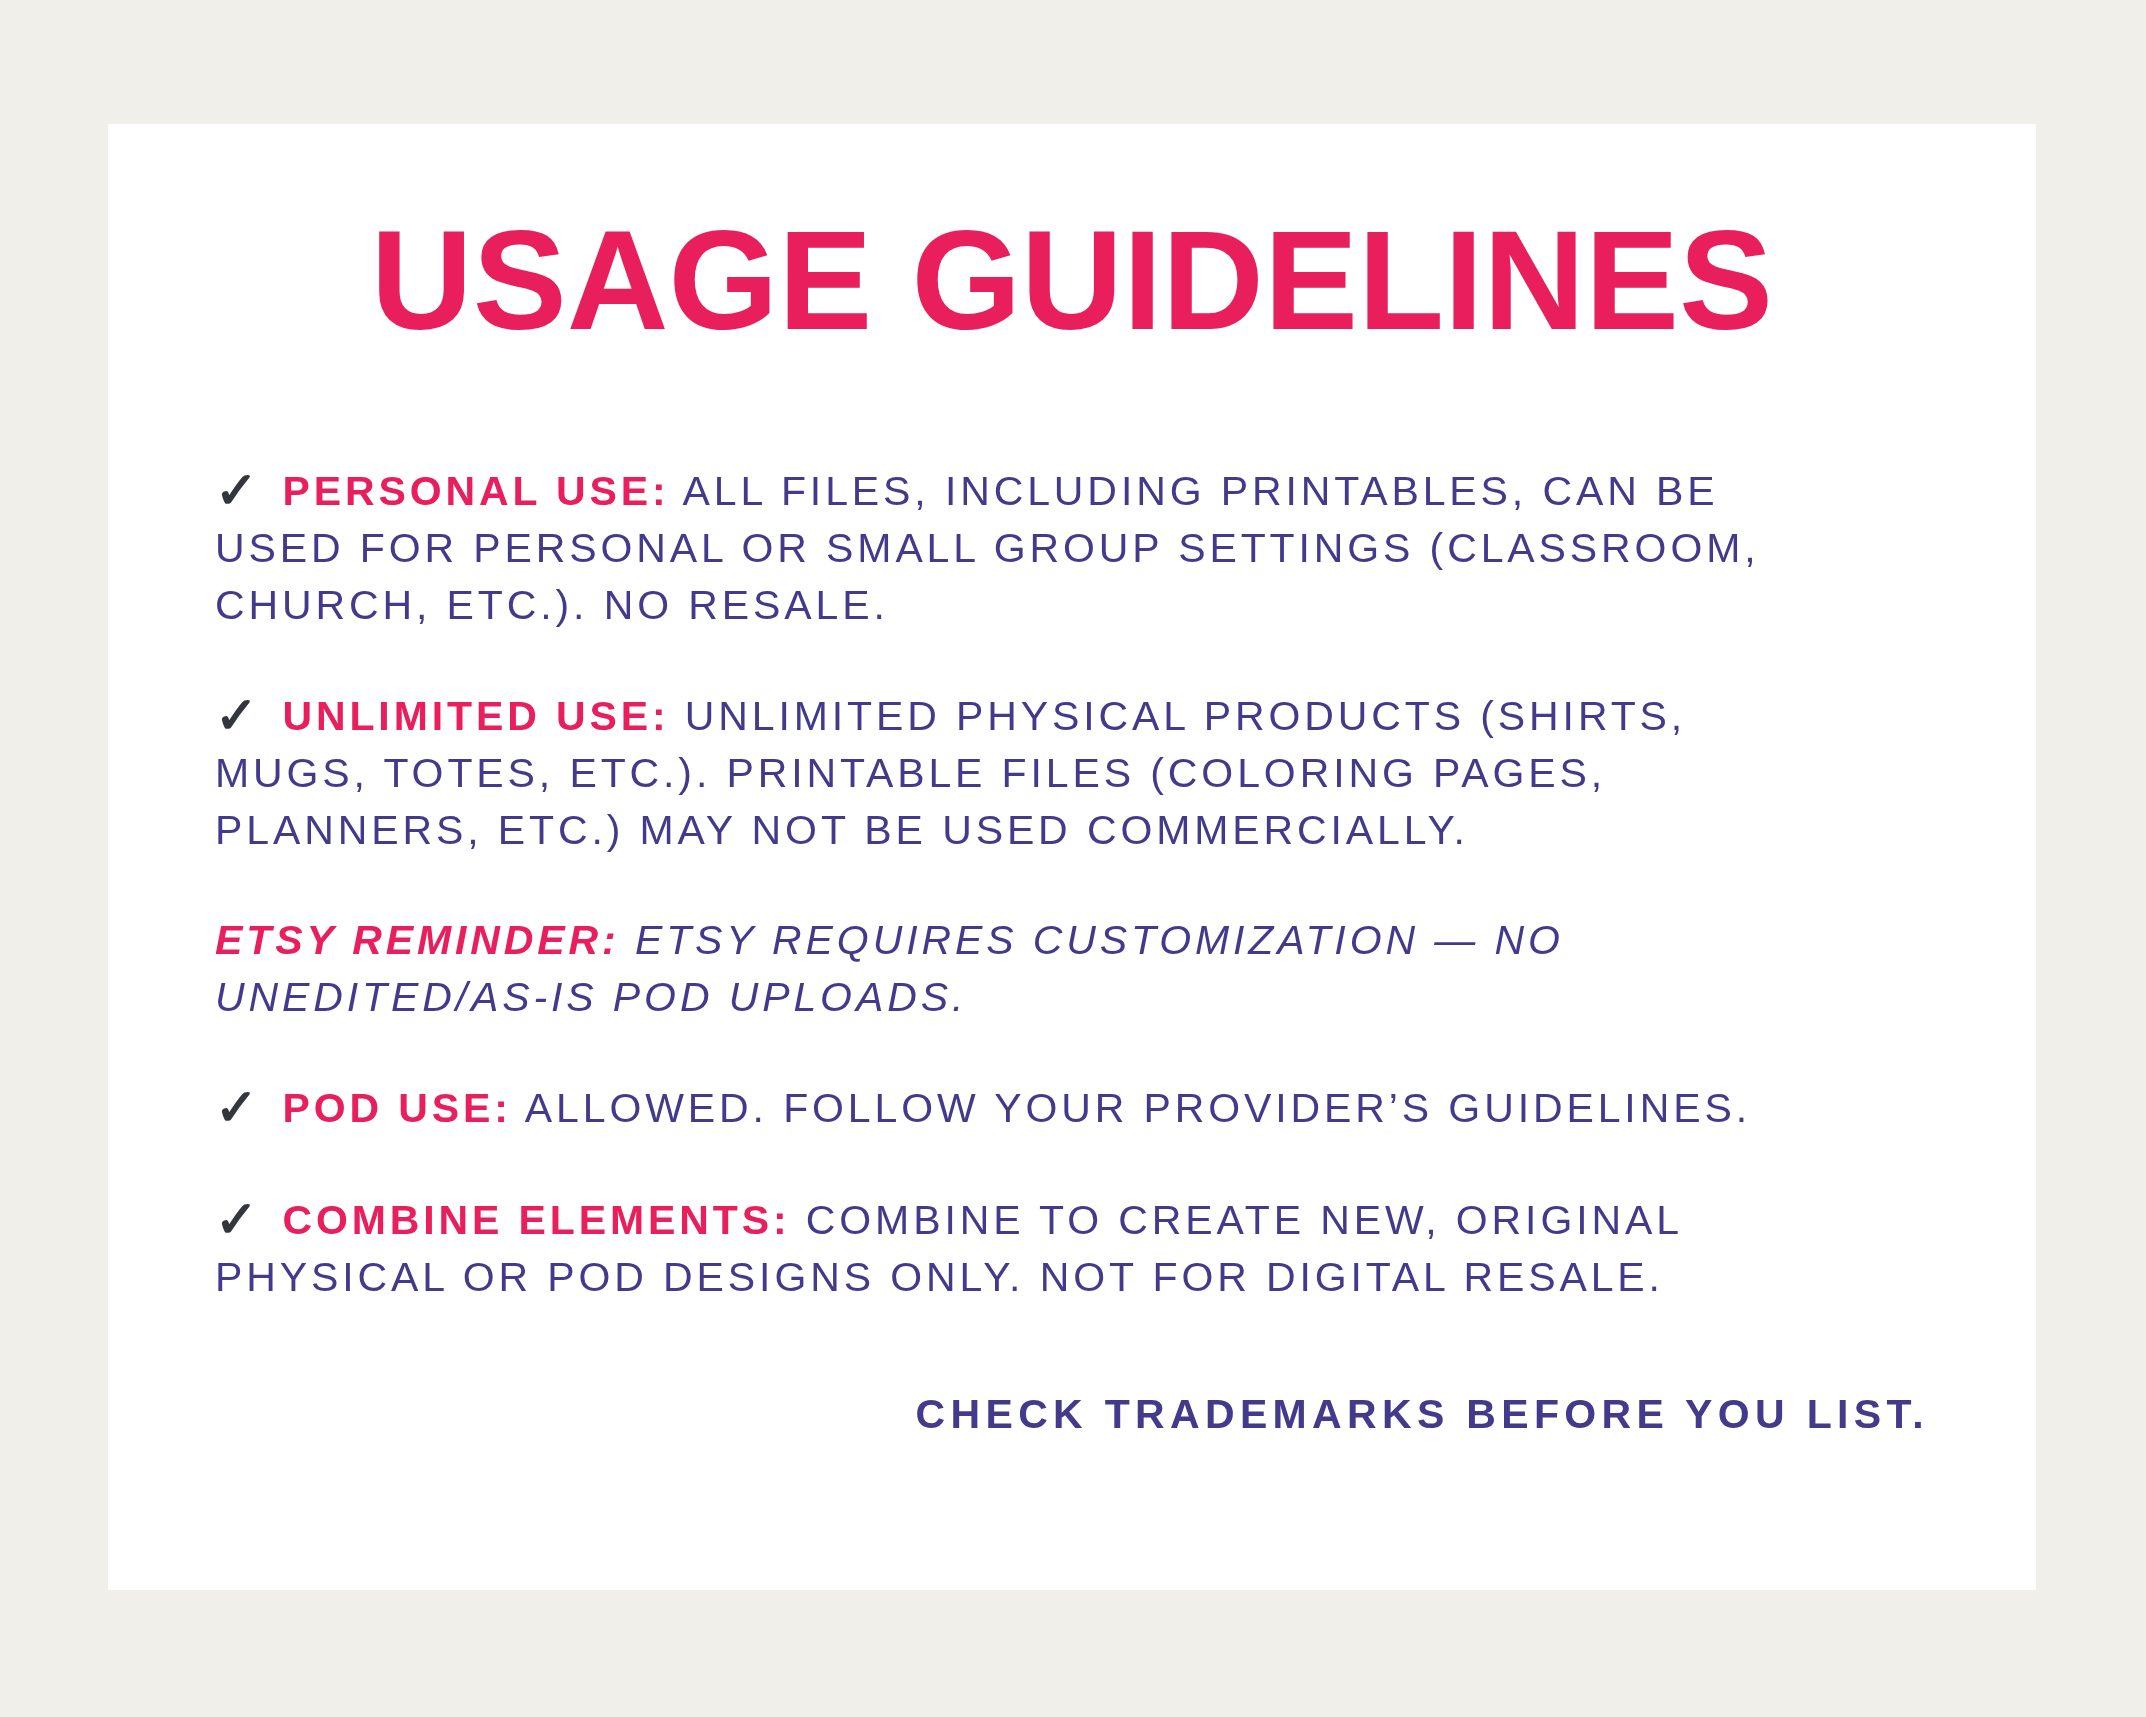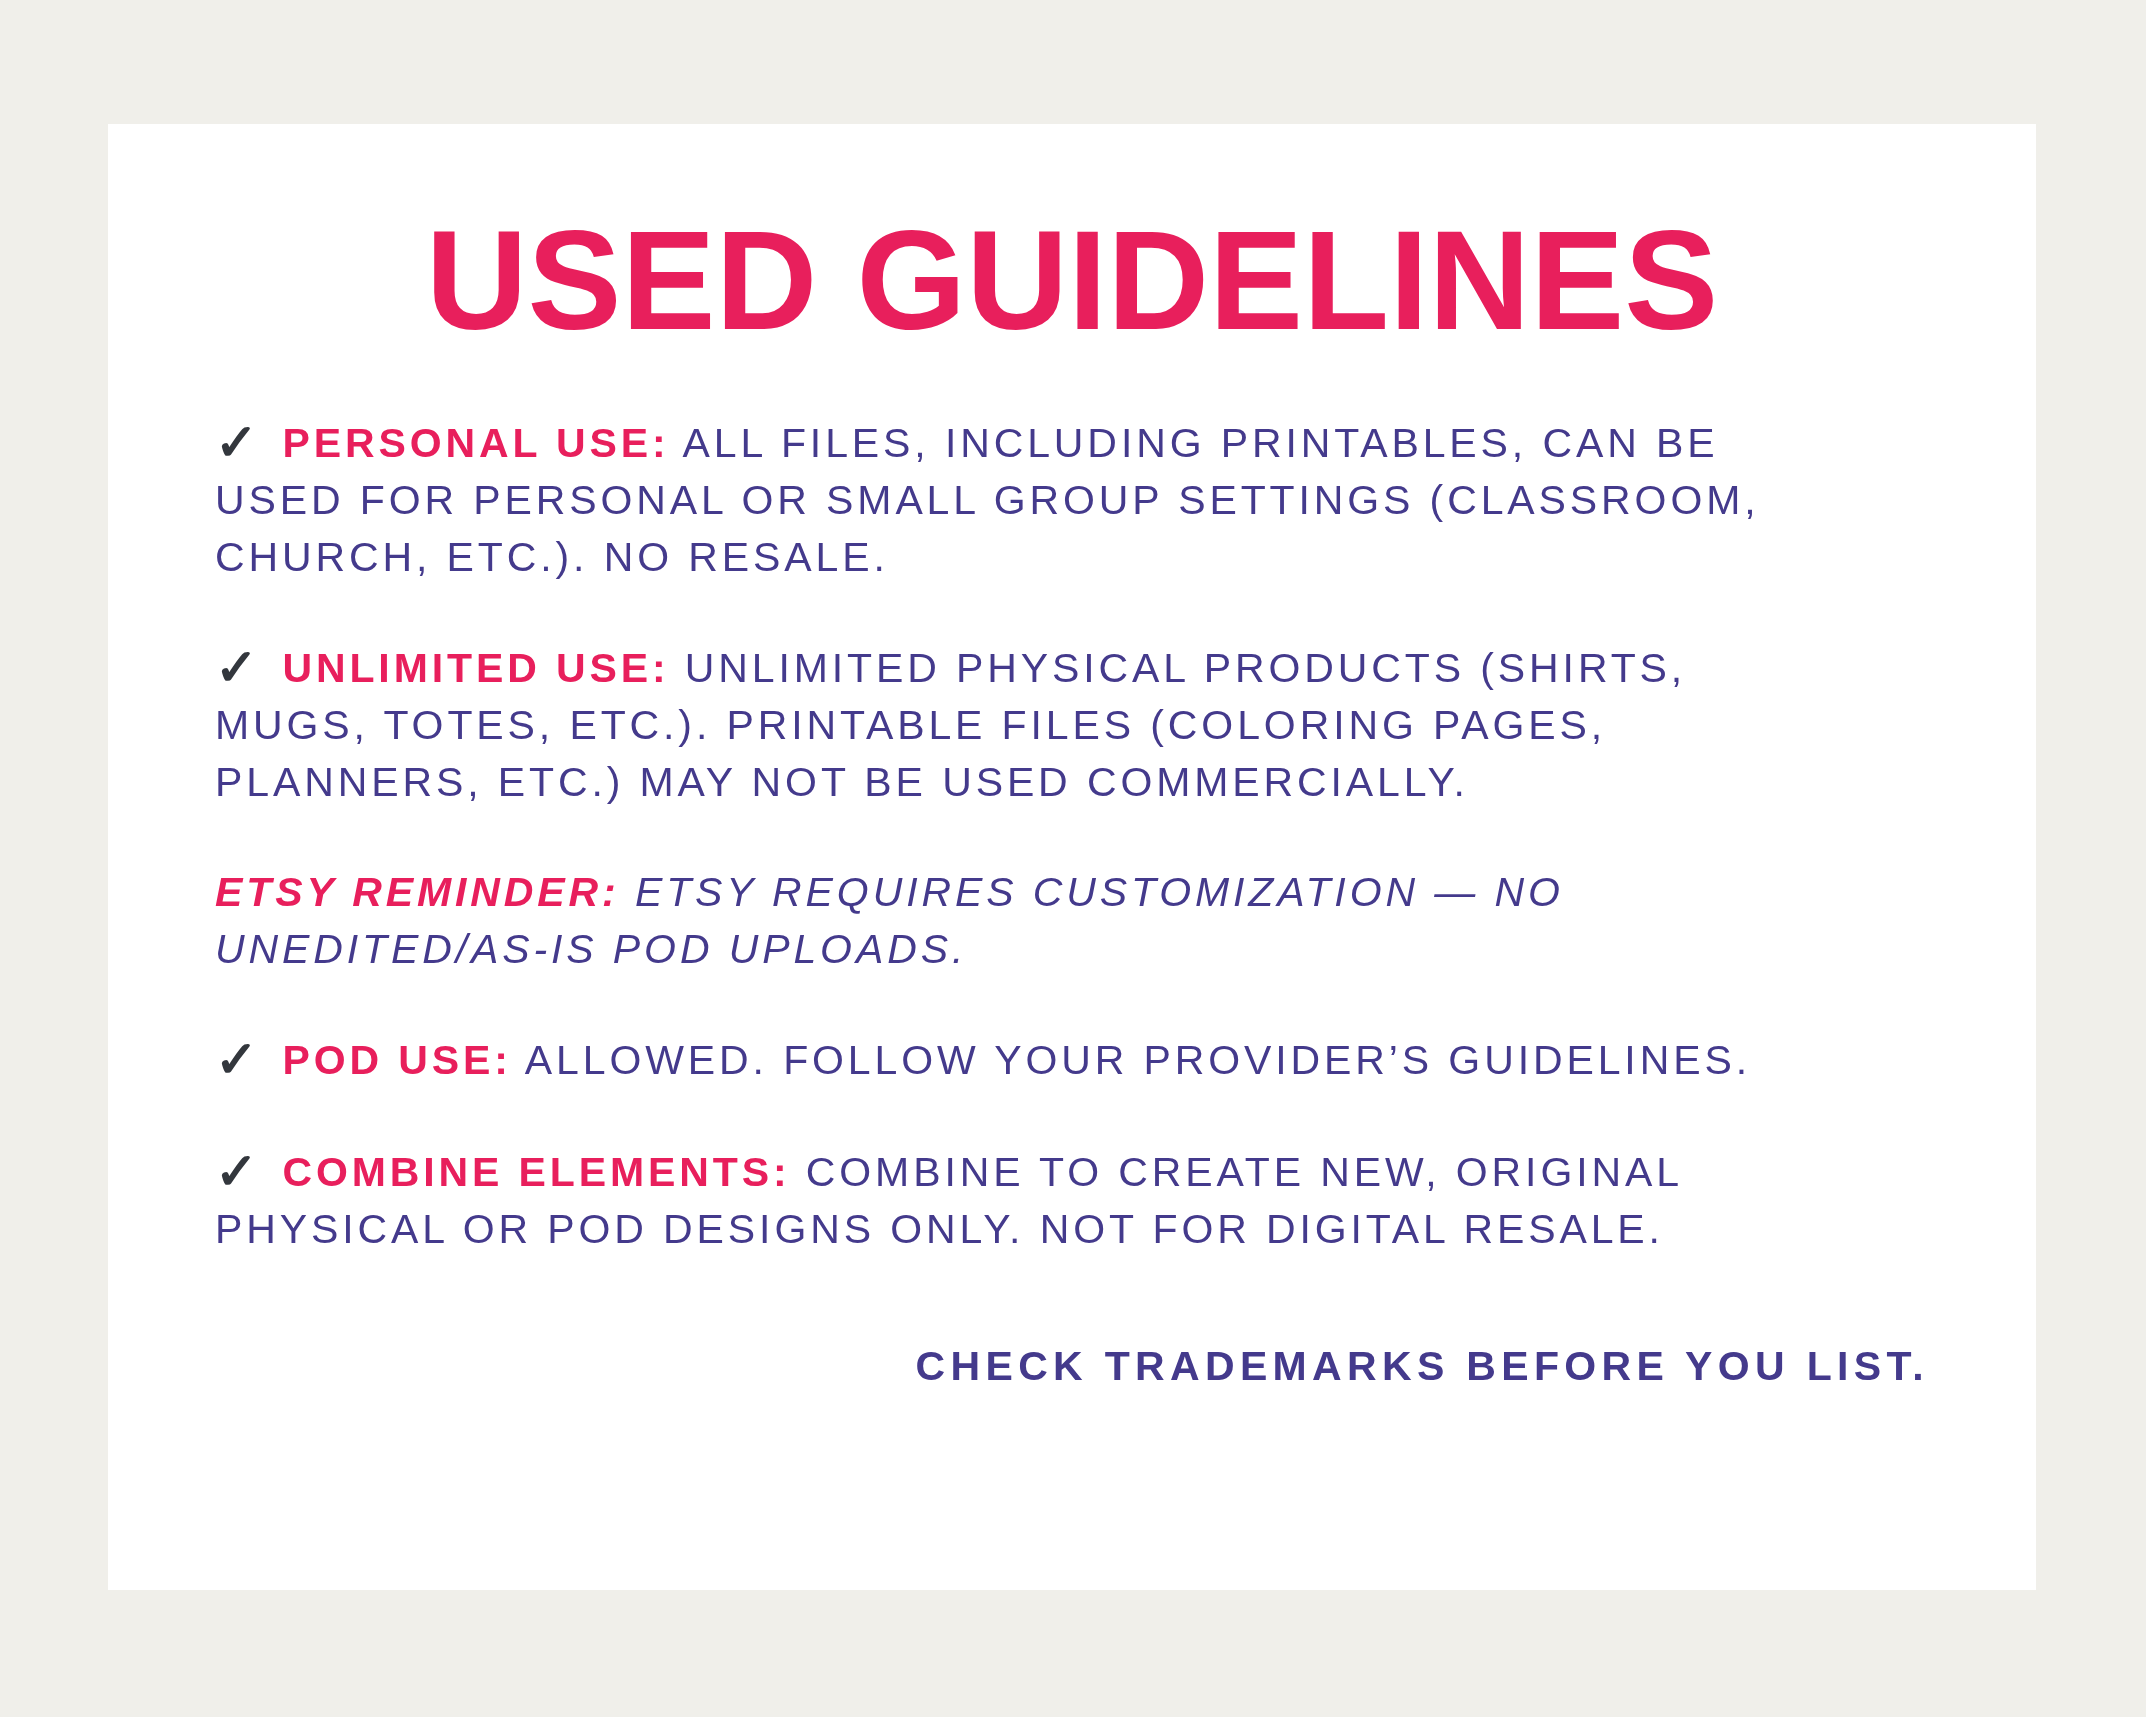--- a/index.html
+++ b/index.html
@@ -18,21 +18,21 @@
   }
   .title {
     text-align: center;
     color: #E81F5C;
     font-size: 141px;
     font-weight: 800;
     letter-spacing: 0px;
     margin-top: 19px;
     white-space: nowrap;
   }
-  .content { margin-top: 52px; }
+  .content { margin-top: 100px; }
   p.item {
     font-size: 41px;
     line-height: 57px;
     letter-spacing: 0.095em;
     color: #443A8C;
     margin-bottom: 53px;
     max-width: 1638px;
   }
   p.item.italic { font-style: italic; }
   .check {
@@ -54,21 +54,21 @@
     font-size: 41px;
     letter-spacing: 0.13em;
     margin-top: 85px;
   }
 </style>
 </head>
 <body>
 
 <div class="card">
 
-  <h1 class="title">USED GUIDELINES</h1>
+  <h1 class="title">USAGE GUIDELINES</h1>
 
   <div class="content">
 
     <p class="item">
       <span class="check">✓</span>
       <span class="label">PERSONAL USE:</span>
       <span>ALL FILES, INCLUDING PRINTABLES, CAN BE USED FOR PERSONAL OR SMALL GROUP SETTINGS (CLASSROOM, CHURCH, ETC.). NO RESALE.</span>
     </p>
 
     <p class="item">

